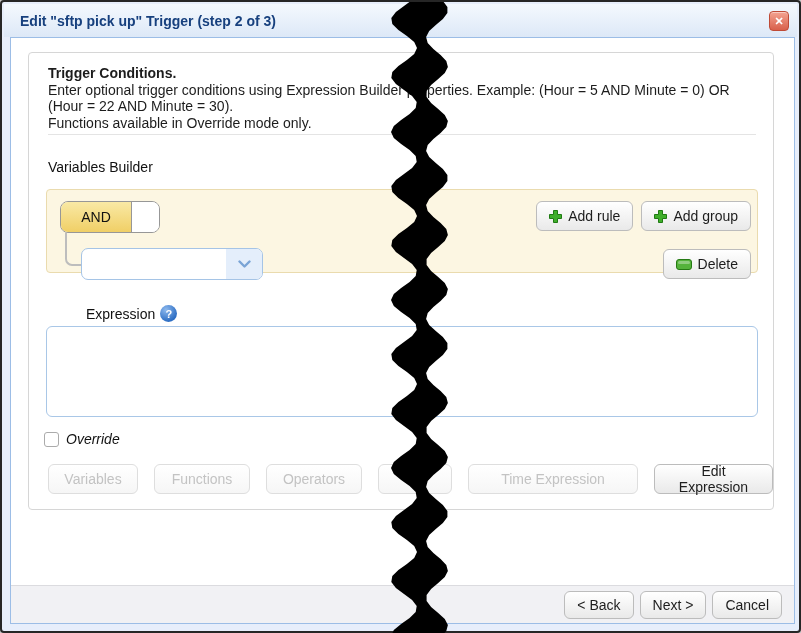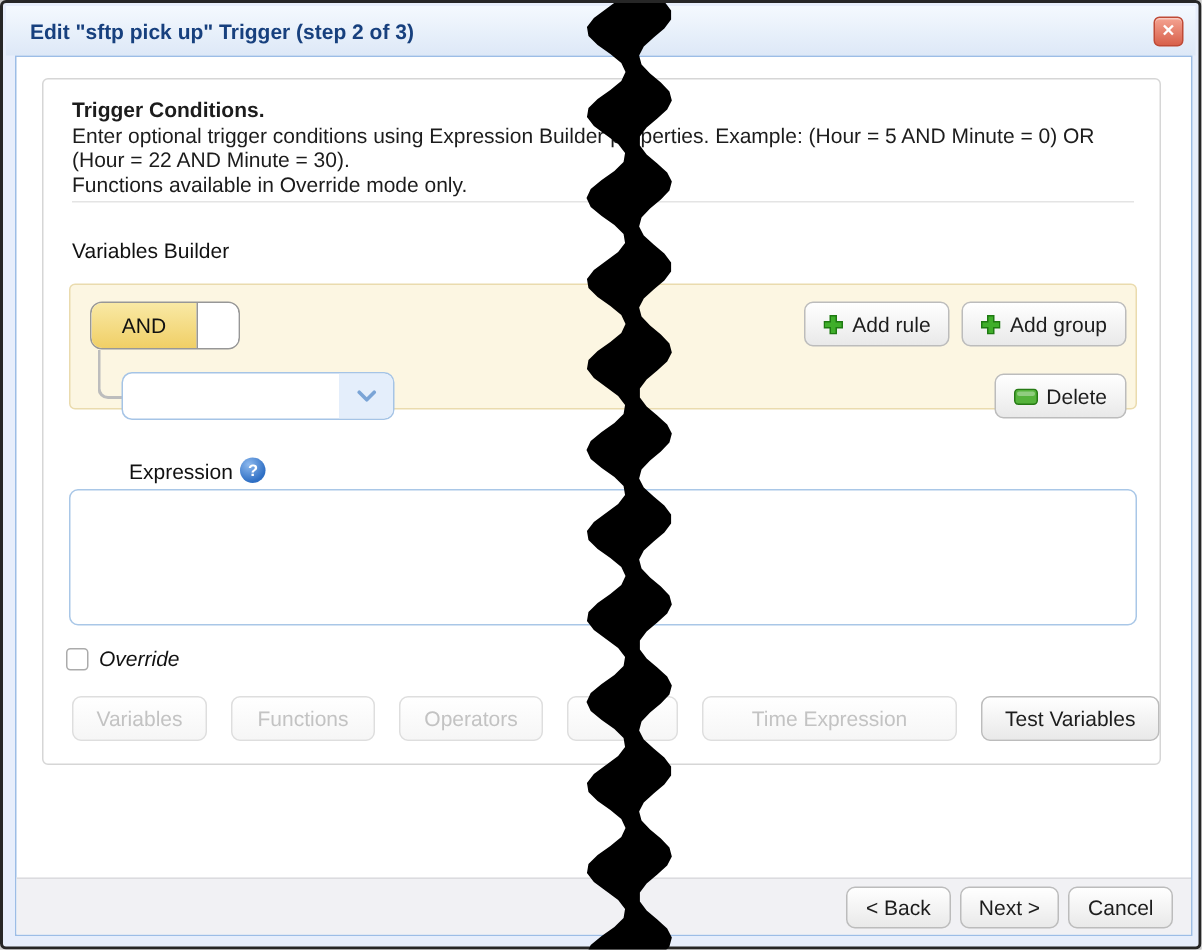--- a/index.html
+++ b/index.html
@@ -150,21 +150,21 @@
           <span class="checkbox"></span>
           <span class="override-label">Override</span>
         </div>
 
         <div class="tool-row">
           <button class="btn disabled w90">Variables</button>
           <button class="btn disabled w96">Functions</button>
           <button class="btn disabled w96">Operators</button>
           <button class="btn disabled w74"></button>
           <button class="btn disabled w141">Time Expression</button>
-          <button class="btn w119">Test Variables</button>
+          <button class="btn w119">Edit Expression</button>
         </div>
 
       </div>
 
       <div class="footer">
         <button class="btn">&lt; Back</button>
         <button class="btn">Next &gt;</button>
         <button class="btn">Cancel</button>
       </div>
     </div>

